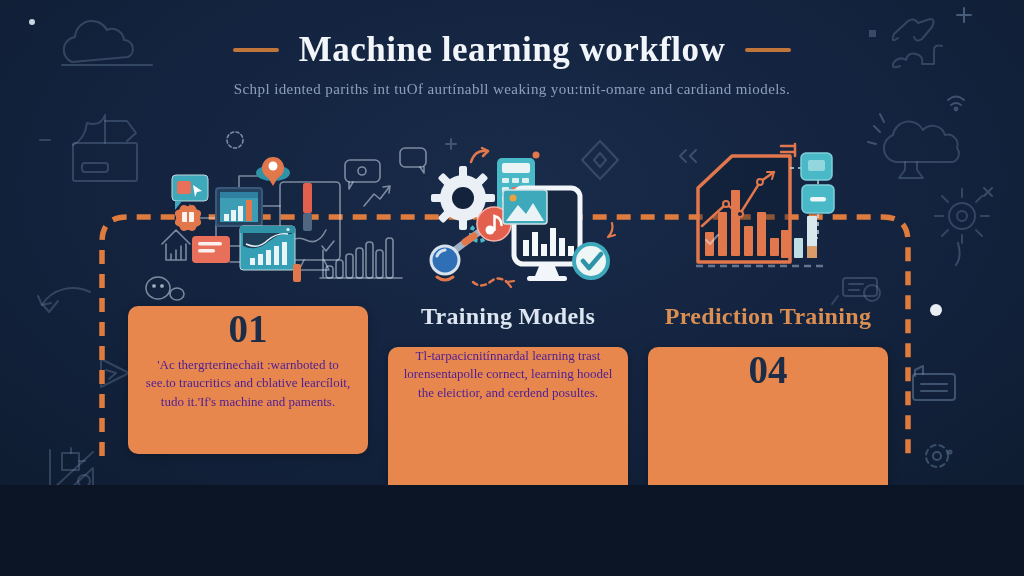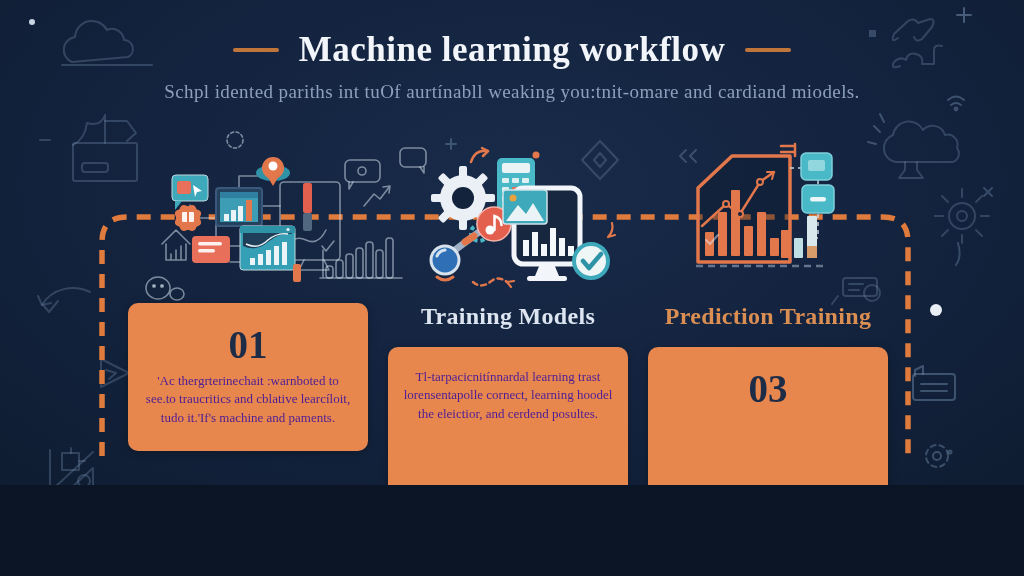--- a/index.html
+++ b/index.html
@@ -8,28 +8,28 @@
     background:radial-gradient(ellipse at 50% 38%, #182b49 0%, #142440 48%, #0f1d32 100%);
     font-family:Liberation Serif, serif;
   }
   svg{display:block;}
   .layer{position:absolute;left:0;top:0;}
   
   .header{position:absolute;top:30px;left:0;width:100%;text-align:center;}
   .title-row{display:flex;align-items:center;justify-content:center;gap:20px;}
   .title{font-size:35px;font-weight:700;color:#F2F5F9;letter-spacing:.5px;margin:0;}
   .dash{width:46px;height:4px;background:#C0763B;border-radius:2px;}
-  .subtitle{margin-top:11px;font-size:19px;color:#8CA0BB;letter-spacing:.4px;}
+  .subtitle{margin-top:11px;font-size:15px;color:#8CA0BB;letter-spacing:.4px;}
   
   .step{position:absolute;top:303px;width:240px;text-align:center;}
   .step-1{left:128px}.step-2{left:388px}.step-3{left:648px}
   .step-heading{font-size:24px;font-weight:600;margin:0 0 17px 0;letter-spacing:.3px;}
   .h-orange{color:#DB8E52}
   .h-light{color:#DCE5F0}
-  .card{background:#E8874D;border-radius:10px;height:148px;padding:16px 13px;box-sizing:border-box;
+  .card{background:#E8874D;border-radius:10px;height:148px;padding:0 13px;box-sizing:border-box;
         box-shadow:0 2px 10px rgba(0,0,0,.25);}
   .card-number{font-size:39px;font-weight:800;color:#1D2C47;margin-top:3px;}
   .card-desc{font-size:13px;line-height:1.42;color:#4c1d95;font-weight:500;margin-top:5px;}
   
   .illo{position:absolute;}
   .illo-1{left:118px;top:128px;}
   .illo-2{left:415px;top:132px;}
   .illo-3{left:688px;top:142px;}
 </style>
 </head>
@@ -424,17 +424,17 @@
   <div class="step step-2">
     <h2 class="step-heading h-light">Training Models</h2>
     <div class="card">
       <div class="card-desc">Tl-tarpacicnitínnardal learning trast lorensentapolle cornect, learning hoodel the eleictior, and cerdend posultes.</div>
     </div>
   </div>
 
   <div class="step step-3">
     <h2 class="step-heading h-orange">Prediction Training</h2>
     <div class="card">
-      <div class="card-number">03</div>
+      <div class="card-number">04</div>
     </div>
   </div>
 
 </div>
 
 </body></html>

